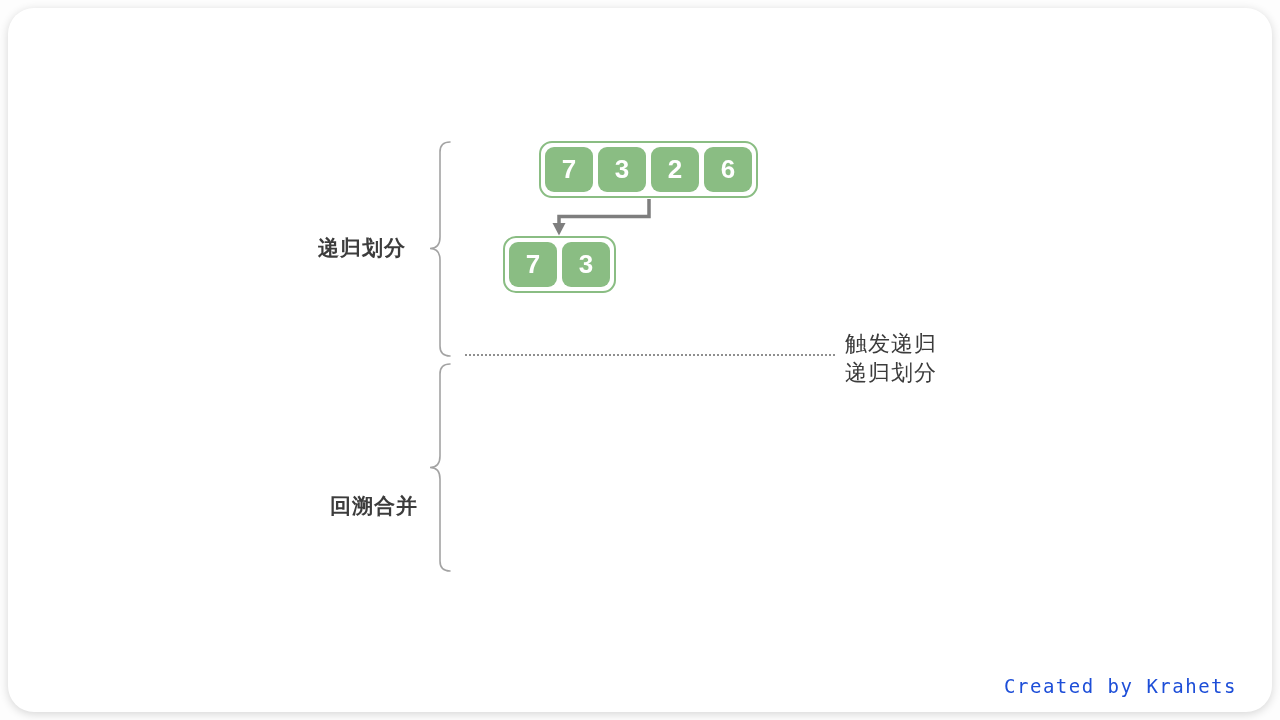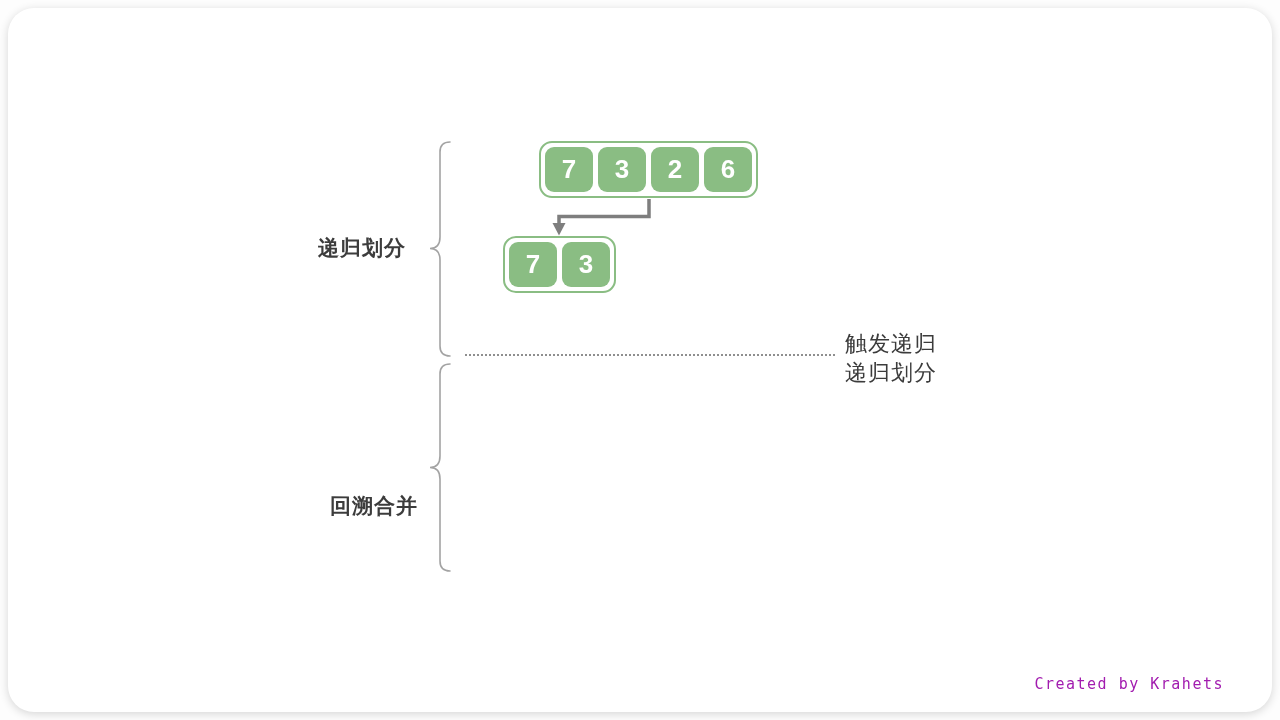--- a/index.html
+++ b/index.html
@@ -89,25 +89,25 @@
     font-size: 22px;
     font-weight: 400;
     line-height: 29px;
     letter-spacing: 1px;
     white-space: nowrap;
   }
 
   
   .watermark {
     position: absolute;
-    right: 56px;
+    right: 43px;
     top: 675px;
-    color: #a21caf;
+    color: #1d4ed8;
     font-family: "DejaVu Sans Mono", monospace;
-    font-size: 15px;
+    font-size: 19px;
     letter-spacing: 1.5px;
     white-space: nowrap;
   }
 </style>
 </head>
 <body>
 
 <div class="card"></div>
 
 <svg class="brace-svg" style="left:427px; top:141px;" width="26" height="216" viewBox="0 0 26 216">

